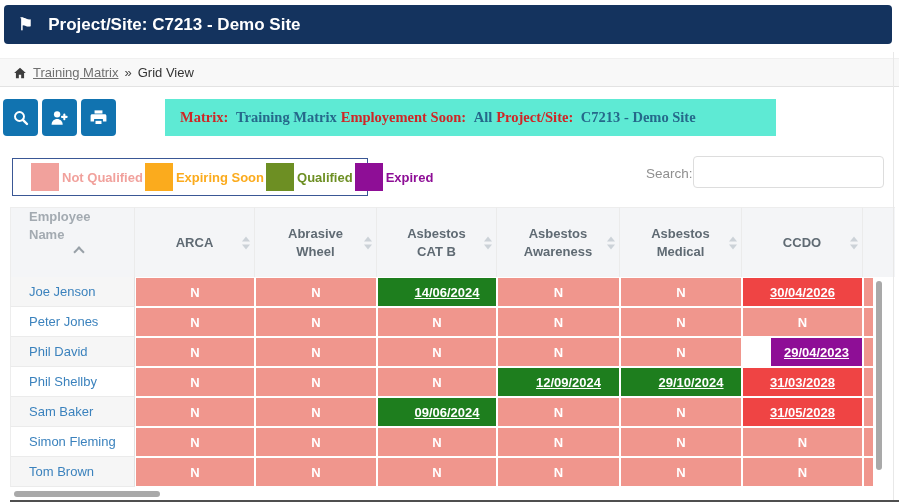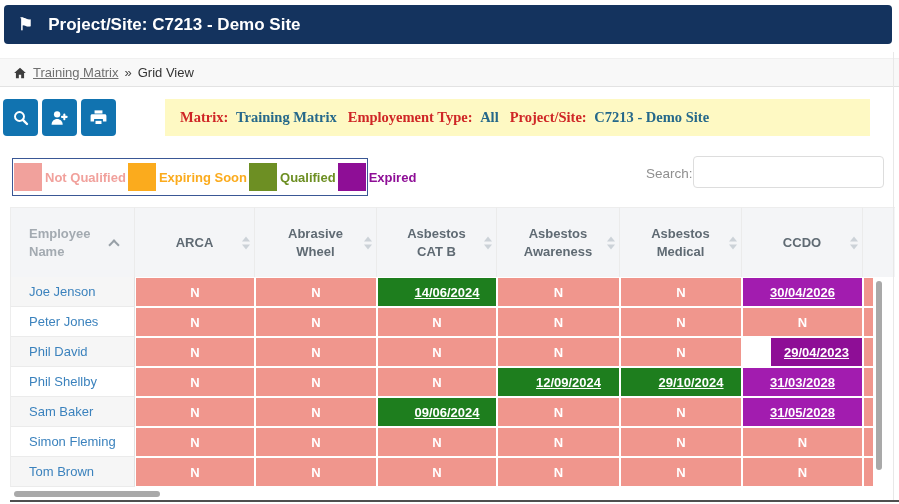--- a/index.html
+++ b/index.html
@@ -19,68 +19,68 @@
     display:flex; align-items:center; padding-left:13px; gap:6px; font-size:13px; color:#333; }
   .bc-link { color:#6f6f6f; text-decoration:underline; cursor:pointer; }
   .bc-sep { color:#444; }
 
   
   .btnrow { position:absolute; left:3px; top:99px; display:flex; gap:4px; }
   .tbtn { width:35px; height:37px; background:#1173b0; border:none; border-radius:4px;
     display:flex; align-items:center; justify-content:center; cursor:pointer; }
 
   
-  .infobar { position:absolute; left:165px; top:99px; width:705px; height:37px;
-    background:#fef9c3; display:flex; align-items:center; gap:11px; padding-left:15px;
+  .infobar { position:absolute; left:165px; top:99px; width:611px; height:37px;
+    background:#5eead4; display:flex; align-items:center; gap:4px; padding-left:15px;
     font-family:"Liberation Serif", serif; font-size:14.5px; white-space:nowrap; }
   .info-label { color:#cf2626; font-weight:bold; }
   .info-value { color:#25688a; font-weight:bold; margin-left:4px; }
 
   
   .legend { position:absolute; left:12px; top:158px; width:356px; height:38px;
     border:1px solid #3a5795; background:#fff; display:flex; align-items:center;
-    padding-left:1px; }
+    padding-left:18px; }
   .lg-swatch { width:28px; height:28px; flex:0 0 28px; }
   .lg-label { font-size:13px; font-weight:bold; padding:0 2px 0 3px; white-space:nowrap; }
 
   
   .search-label { position:absolute; left:646px; top:166px; font-size:13.5px; color:#8f8f8f; }
   .search-input { position:absolute; left:693px; top:156px; width:191px; height:32px;
     border:1px solid #ddd; border-radius:4px; padding:0 8px; font-size:13px; }
 
   
   .grid { position:absolute; left:10px; top:207px; width:864px; display:grid;
     grid-template-columns:125px 120px 122px 120px 123px 122px 121px 11px; font-size:13px; }
   .hcell { height:70px; background:#f4f5f7; color:#5f6a73; font-weight:bold;
     display:flex; align-items:center; justify-content:center; text-align:center;
     position:relative; padding:0 16px; border-top:1px solid #ededed;
     border-right:1px solid #ebebeb; cursor:pointer; line-height:1.35; }
   .hname { justify-content:flex-start; color:#a3aab1; padding-left:18px;
-    border-left:1px solid #ededed; text-align:left; }
+    border-left:1px solid #ededed; text-align:left;flex-direction:column; }
   .phead { border-right:none; cursor:default; }
   .caret { width:8px; height:8px; border-top:2px solid #98a0a7; border-right:2px solid #98a0a7;
     transform:rotate(-45deg); margin-left:11px; margin-top:5px; flex:0 0 8px; }
   .sort { position:absolute; right:4px; top:50%; transform:translateY(-50%);
     display:flex; flex-direction:column; gap:3px; }
   .tri-up { width:0; height:0; border-left:4px solid transparent; border-right:4px solid transparent;
     border-bottom:5px solid #ccd2d8; }
   .tri-down { width:0; height:0; border-left:4px solid transparent; border-right:4px solid transparent;
     border-top:5px solid #ccd2d8; }
 
   .ncell { height:30px; background:#fff; border-bottom:1px solid #ebebeb;
     border-right:1px solid #e2e2e2; border-left:1px solid #ededed;
     display:flex; align-items:center; padding-left:18px; }
   .ncell.alt { background:#f6f6f6; }
   .ncell a { color:#3b82bd; font-size:13px; cursor:pointer; }
 
   .ccell { height:30px; display:flex; align-items:center; justify-content:center;
     color:#fff; font-weight:bold; font-size:13px; border:1px solid #fff; cursor:pointer; }
   .ccell[data-status="not-qualified"] { background:#f0968d; }
   .ccell[data-status="qualified"]     { background:#1e7e1e; text-decoration:underline;padding-left:20px; }
-  .ccell[data-status="valid-future"]  { background:#a21caf; text-decoration:underline;text-align:right; }
+  .ccell[data-status="valid-future"]  { background:#ef4444; text-decoration:underline;text-align:right; }
   .ccell[data-status="expired"]       { background:#8e0e96; text-decoration:underline;margin-left:28px; }
   .pcell { height:30px; background:#f0968d; border:1px solid #fff; }
 
   
   .vscroll-thumb { position:absolute; left:876px; top:281px; width:6px; height:189px;
     background:#a9a9a9; border-radius:3px; cursor:pointer; }
   .hscroll-thumb { position:absolute; left:14px; top:491px; width:146px; height:6px;
     background:#a9a9a9; border-radius:3px; cursor:pointer; }
   .bottomline { position:absolute; left:10px; top:500px; width:889px; height:2px; background:#4f4f4f; }
   .rightedge { position:absolute; left:893px; top:52px; width:1px; height:448px; background:#e8e8e8; }
@@ -135,21 +135,21 @@
       </span>
     </button>
   </div>
 
   <div class="infobar">
     <span class="info-item">
       <span class="info-label">Matrix:</span>
       <span class="info-value">Training Matrix</span>
     </span>
     <span class="info-item">
-      <span class="info-label">Employement Type:</span>
+      <span class="info-label">Employement Soon:</span>
       <span class="info-value">All</span>
     </span>
     <span class="info-item">
       <span class="info-label">Project/Site:</span>
       <span class="info-value">C7213 - Demo Site</span>
     </span>
   </div>
 
   <div class="legend">
     <span class="lg-swatch" style="background: rgb(241, 161, 156);"></span>

